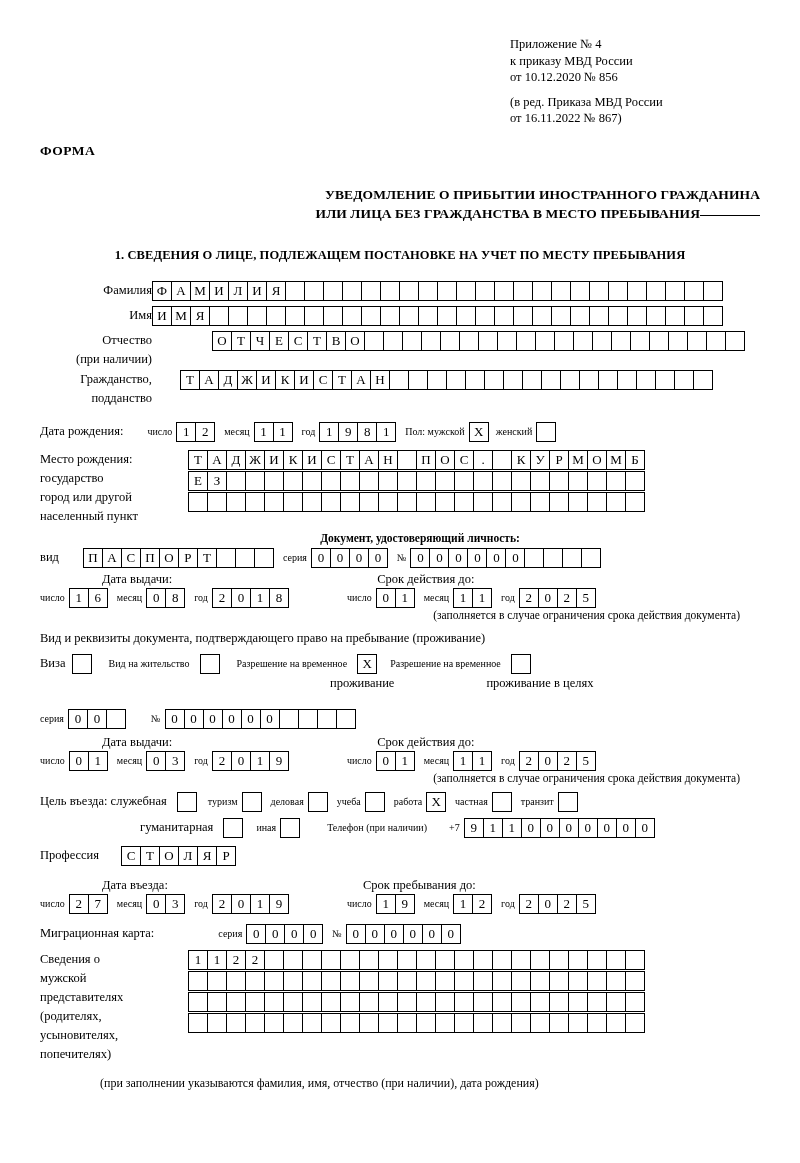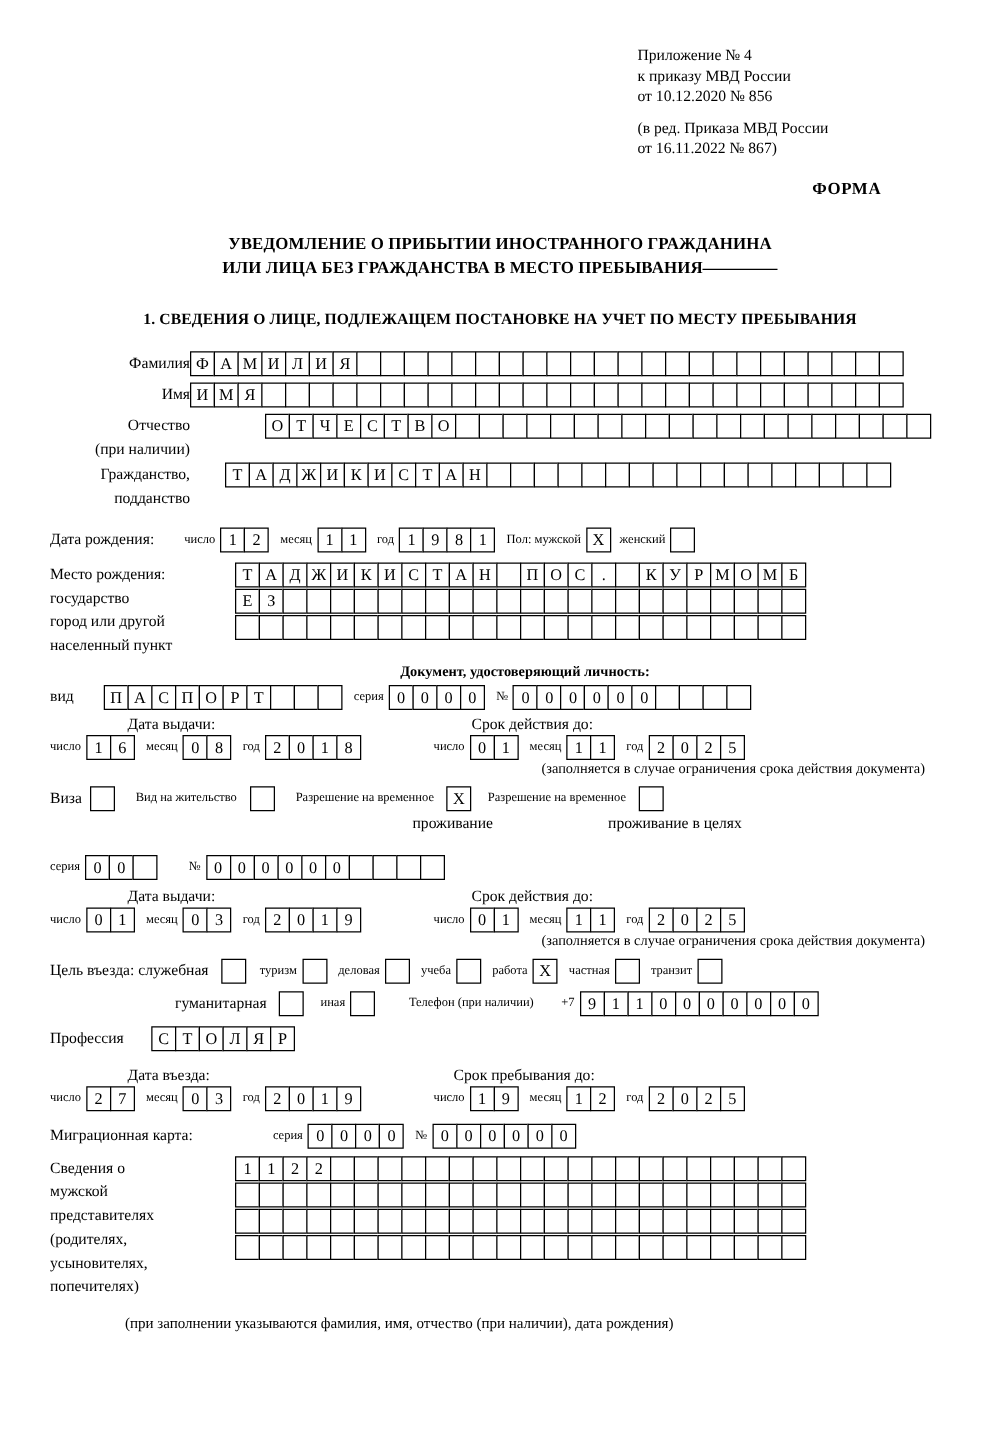--- a/index.html
+++ b/index.html
@@ -24,29 +24,29 @@
     font-size:12.5px;
     line-height:1.32;
   }
   .header-right .hr-inner{
     margin-left:auto;
     width:250px;
   }
   .hr-line{white-space:nowrap;}
   .hr-gap{height:8px;}
   .forma{
-    text-align:right;
+    text-align:left;
     font-weight:bold;
     font-size:13.5px;
     letter-spacing:.5px;
     margin-top:16px;
     padding-right:55px;
   }
   .title{
-    text-align:center;
+    text-align:right;
     font-weight:bold;
     font-size:13.5px;
     line-height:1.45;
     margin-top:26px;
     letter-spacing:.1px;
   }
   .title .und{
     display:inline-block;
     width:60px;
     border-bottom:1px solid #000;
@@ -455,20 +455,21 @@
     <span class="bx sep">1</span>
     <span class="lblsm">год</span>
     <span class="bx">2</span>
     <span class="bx">0</span>
     <span class="bx">2</span>
     <span class="bx">5</span>
   </div>
 
   <div class="right-note" style="padding-right:20px;">(заполняется в случае ограничения срока действия документа)</div>
 
+  <div class="txt" style="margin-top:10px;">Вид и реквизиты документа, подтверждающего право на пребывание (проживание)</div>
 
   <div class="flexline" style="margin-top:8px;">
     <span>Виза</span>
     <span class="bx gapl"></span>
     <span class="lblsm" style="margin-left:14px;">Вид на жительство</span>
     <span class="bx gapl"></span>
     <span class="lblsm" style="margin-left:14px;">Разрешение на временное</span>
     <span class="bx gapl">X</span>
     <span class="lblsm" style="margin-left:10px;">Разрешение на временное</span>
     <span class="bx gapl"></span>

